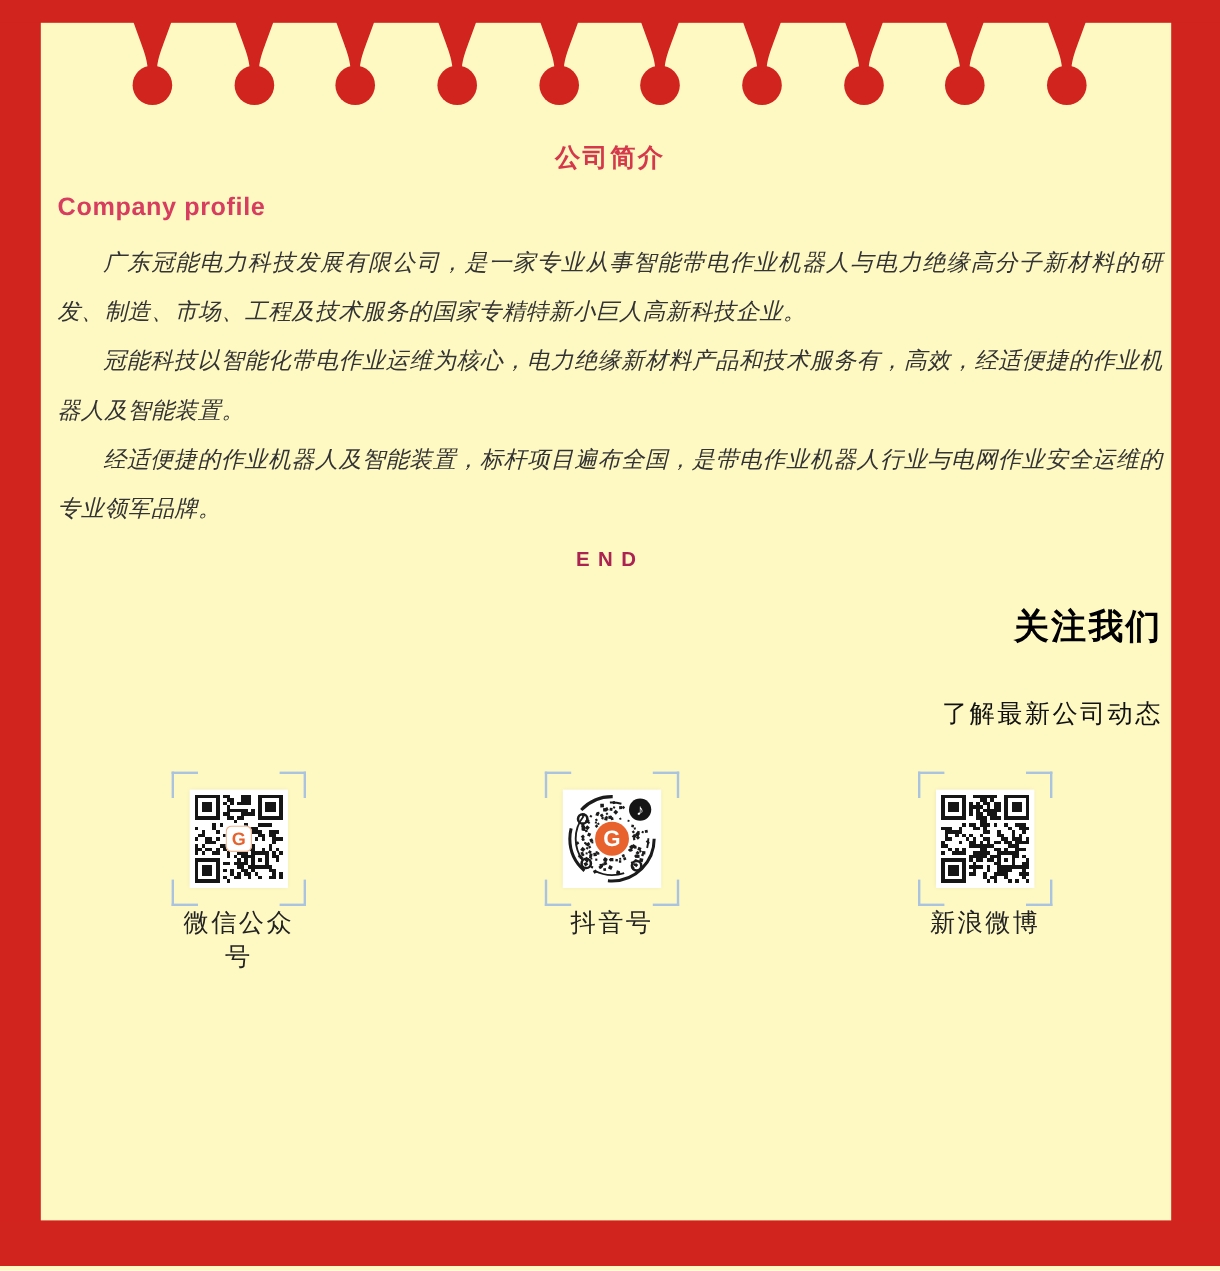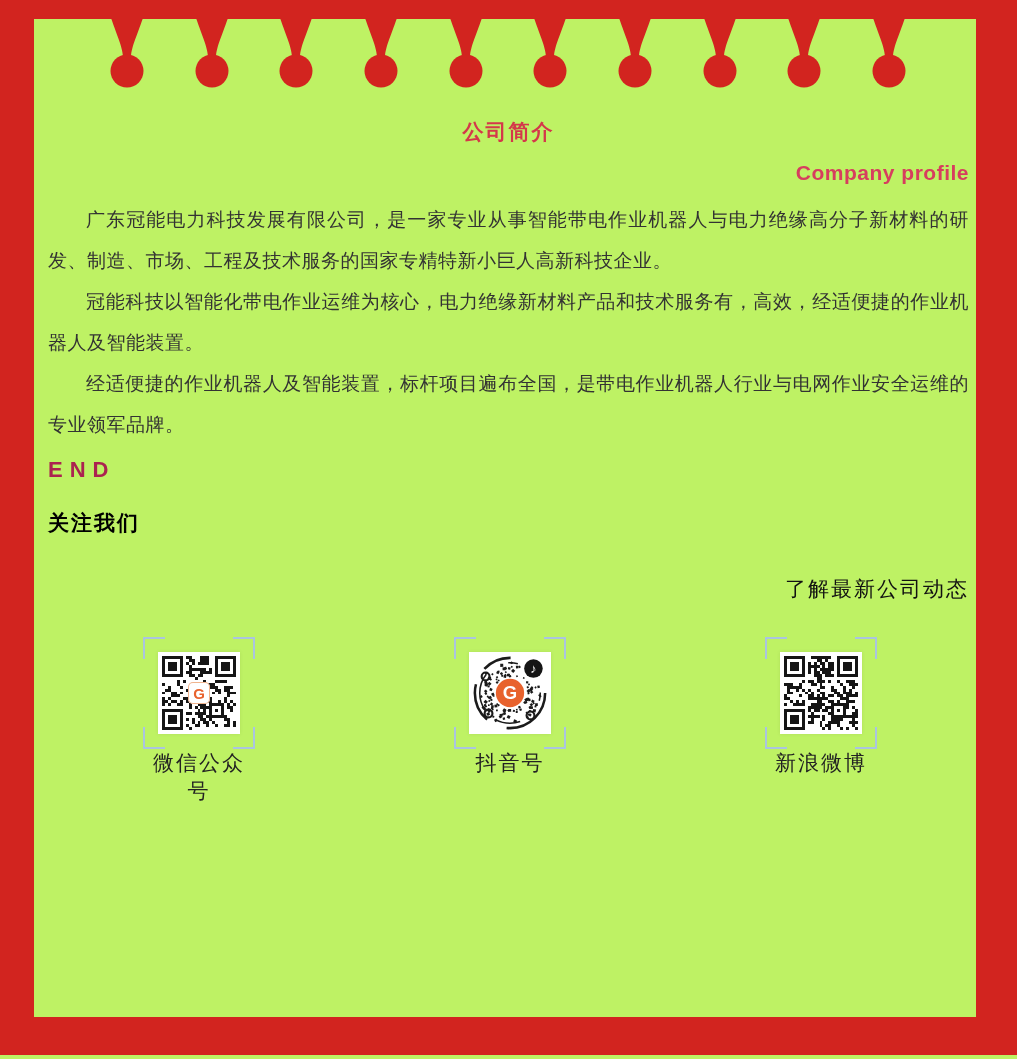--- a/index.html
+++ b/index.html
@@ -1,39 +1,39 @@
 <!DOCTYPE html>
 <html><head>
 <meta charset="utf-8">
 <style>
   html,body{margin:0;padding:0;background:#ffffff;}
   body{font-family:"Liberation Sans", sans-serif;}
-  .page{position:relative;width:1017px;height:1059px;background:#bef264;overflow:hidden;}
+  .page{position:relative;width:1017px;height:1059px;background:#fef9c3;overflow:hidden;}
 
   
   .border-left{position:absolute;left:0;top:0;width:34px;height:1055px;background:#d2241f;}
   .border-right{position:absolute;right:0;top:0;width:41px;height:1055px;background:#d2241f;}
   .border-bottom{position:absolute;left:0;top:1017px;width:100%;height:38px;background:#d2241f;}
   .fringe{position:absolute;left:0;top:0;display:block;}
 
   .content{position:relative;padding:96px 48px 0 48px;}
 
   .title-cn{margin:22px 0 0 0;text-align:center;font-size:21px;font-weight:bold;
     color:#d4384a;letter-spacing:2px;line-height:28px;}
-  .title-en{margin:13px 0 0 0;text-align:right;font-size:21px;font-weight:bold;
+  .title-en{margin:13px 0 0 0;text-align:left;font-size:21px;font-weight:bold;
     color:#d73d5e;letter-spacing:0.5px;line-height:28px;}
 
   .paragraphs{margin-top:12px;}
   .paragraphs p{margin:0;font-size:19px;line-height:41px;color:#333;
-    text-align:justify;text-indent:2em;letter-spacing:0.5px;}
-
-  .end-marker{margin-top:12px;text-align:left;font-size:22px;font-weight:bold;
+    text-align:justify;text-indent:2em;letter-spacing:0.5px;font-style:italic;}
+
+  .end-marker{margin-top:12px;text-align:center;font-size:17px;font-weight:bold;
     color:#ab2350;letter-spacing:7px;}
 
-  .follow-heading{margin:26px 0 0 0;text-align:left;font-size:21px;font-weight:bold;
+  .follow-heading{margin:26px 0 0 0;text-align:right;font-size:29px;font-weight:bold;
     color:#000;letter-spacing:2px;}
   .follow-sub{margin-top:38px;text-align:right;font-size:21px;color:#111;letter-spacing:2px;}
 
   .qr-row{display:flex;justify-content:space-between;margin:34px 92px 0 95px;}
   .qr-item{width:112px;text-align:center;}
   .brackets{position:relative;width:112px;height:112px;
     display:flex;align-items:center;justify-content:center;
     background:
       linear-gradient(#aac4e0,#aac4e0) left 0 top 0 / 22px 2px no-repeat,
       linear-gradient(#aac4e0,#aac4e0) left 0 top 0 / 2px 22px no-repeat,

